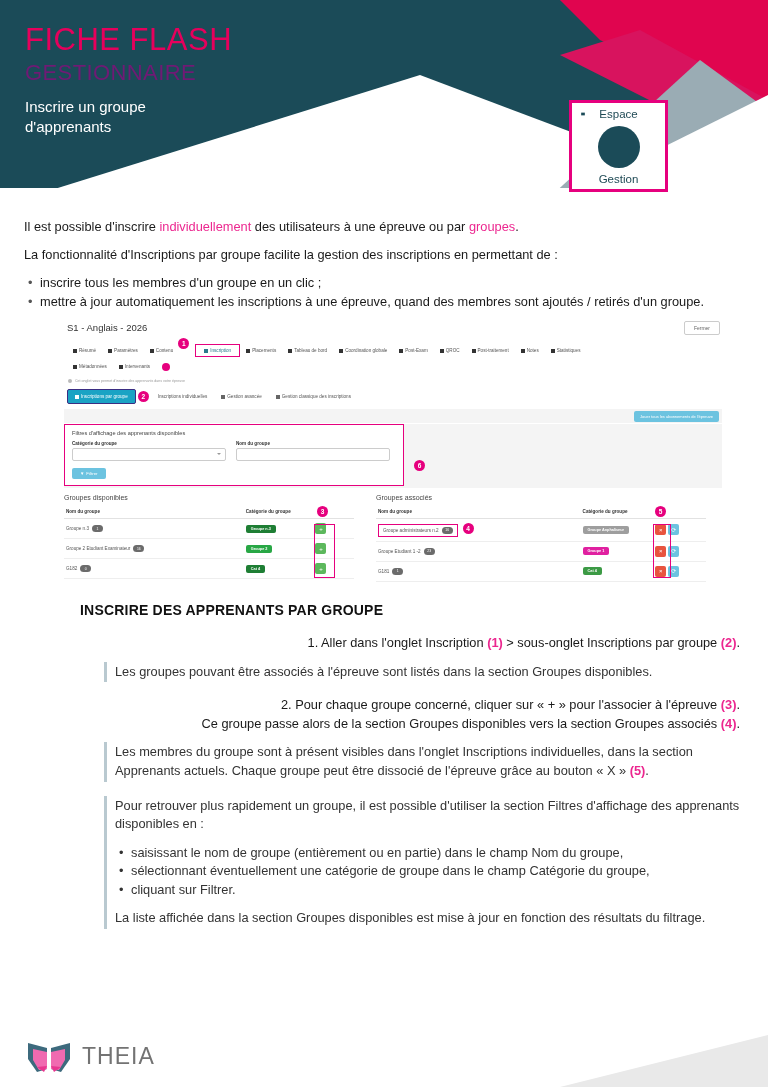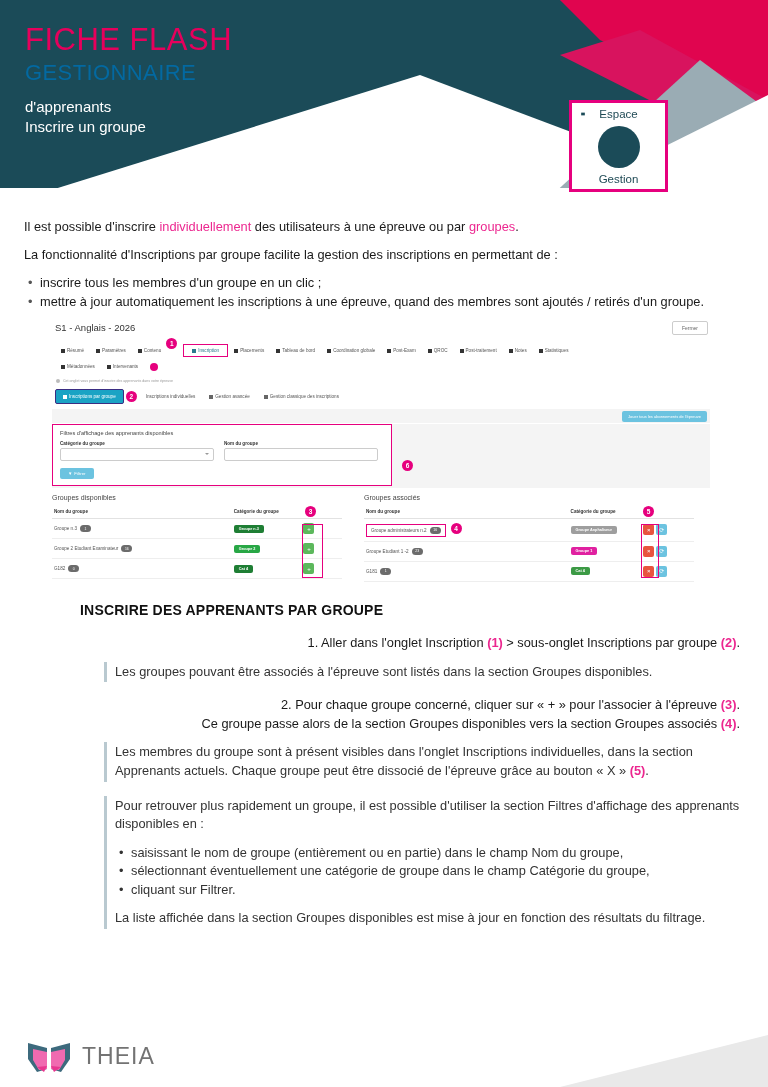--- a/index.html
+++ b/index.html
@@ -10,42 +10,42 @@
     color:#2b2b2b;
     position:relative;
     overflow:hidden;
   }
 
   
   .header{position:relative;width:768px;height:206px;overflow:hidden;background:#ffffff;}
   .header svg{position:absolute;top:0;left:0;}
   .hdr-text{position:absolute;left:25px;top:24px;z-index:4;}
   .hdr-title{font-size:31px;letter-spacing:.5px;color:#e6005c;font-weight:400;line-height:1.05;}
-  .hdr-sub{font-size:22px;color:#0369a1;font-weight:300;letter-spacing:.4px;margin-top:4px;line-height:1.1;}
+  .hdr-sub{font-size:22px;color:#701a75;font-weight:300;letter-spacing:.4px;margin-top:4px;line-height:1.1;}
   .hdr-desc{font-size:15px;color:#ffffff;font-weight:300;margin-top:12px;line-height:1.35;}
 
   .espace-box{
     position:absolute;left:569px;top:100px;width:99px;height:92px;
     border:3px solid #e6007e;background:#ffffff;z-index:6;
     display:flex;flex-direction:column;align-items:center;justify-content:space-between;
     padding:5px 0 4px 0;box-sizing:border-box;
   }
   .espace-box .lab{font-size:11.5px;color:#1f4a55;}
   .circ{width:42px;height:42px;border-radius:50%;background:#1b4b58;display:flex;align-items:center;justify-content:center;}
 
   
   .intro{position:absolute;left:24px;top:218px;width:722px;font-size:12.8px;line-height:1.42;color:#1a1a1a;}
   .pink{color:#ec268f;}
   .intro p{margin:0 0 10px 0;}
   .intro ul{margin:0;padding-left:16px;list-style:none;}
   .intro li{position:relative;margin-bottom:1px;line-height:1.42;}
   .intro li:before{content:"•";position:absolute;left:-12px;color:#555;}
 
   
-  .shot{position:absolute;left:52px;top:320px;width:658px;height:268px;background:#fff;font-family:"Liberation Sans",sans-serif;}
+  .shot{position:absolute;left:64px;top:320px;width:658px;height:268px;background:#fff;font-family:"Liberation Sans",sans-serif;}
   .shot-title{font-size:9.5px;color:#333;padding:2px 0 0 3px;}
   .fermer{position:absolute;right:2px;top:1px;border:1px solid #ccc;border-radius:2px;background:#fff;color:#666;font-size:5px;padding:3px 9px;}
 
   .tabs{display:flex;flex-wrap:wrap;align-items:center;margin-top:9px;padding-left:3px;gap:0px;}
   .tab{display:flex;align-items:center;gap:2px;font-size:4.6px;color:#555;padding:3px 6px;white-space:nowrap;}
   .tab .ti{width:4px;height:4px;background:#333;display:inline-block;}
   .tab.sel{border:1.6px solid #e6007e;color:#2b7a8c;padding:3px 8px;}
   .tab.sel .ti{background:#2b7a8c;}
   .tabrow2{display:flex;align-items:center;padding-left:3px;margin-top:2px;}
 
@@ -121,22 +121,22 @@
     <polygon points="0,206 420,75 768,206" fill="#ffffff"></polygon>
     <polygon points="700,60 768,110 768,206 540,206" fill="#9aacb4"></polygon>
     <polygon points="768,95 768,206 545,206" fill="#ffffff"></polygon>
     <polygon points="0,188 768,188 768,206 0,206" fill="#ffffff"></polygon>
   </svg>
 
   <div class="hdr-text">
     <div class="hdr-title">FICHE FLASH</div>
     <div class="hdr-sub">GESTIONNAIRE</div>
     <div class="hdr-desc">
+      <div>Inscrire un groupe</div>
       <div>d'apprenants</div>
-      <div>Inscrire un groupe</div>
     </div>
   </div>
 
   <div class="espace-box">
     <div class="lab">Espace</div>
     <div class="circ">
       <svg width="22" height="22" viewBox="0 0 24 24" fill="#ffffff">
         <path d="M9 4h6a1 1 0 0 1 1 1v2h-2V6h-4v1H8V5a1 1 0 0 1 1-1z"></path>
         <rect x="3" y="8" width="18" height="10" rx="1.5"></rect>
         <rect x="10" y="10.5" width="4" height="3" fill="#1b4b58"></rect>

